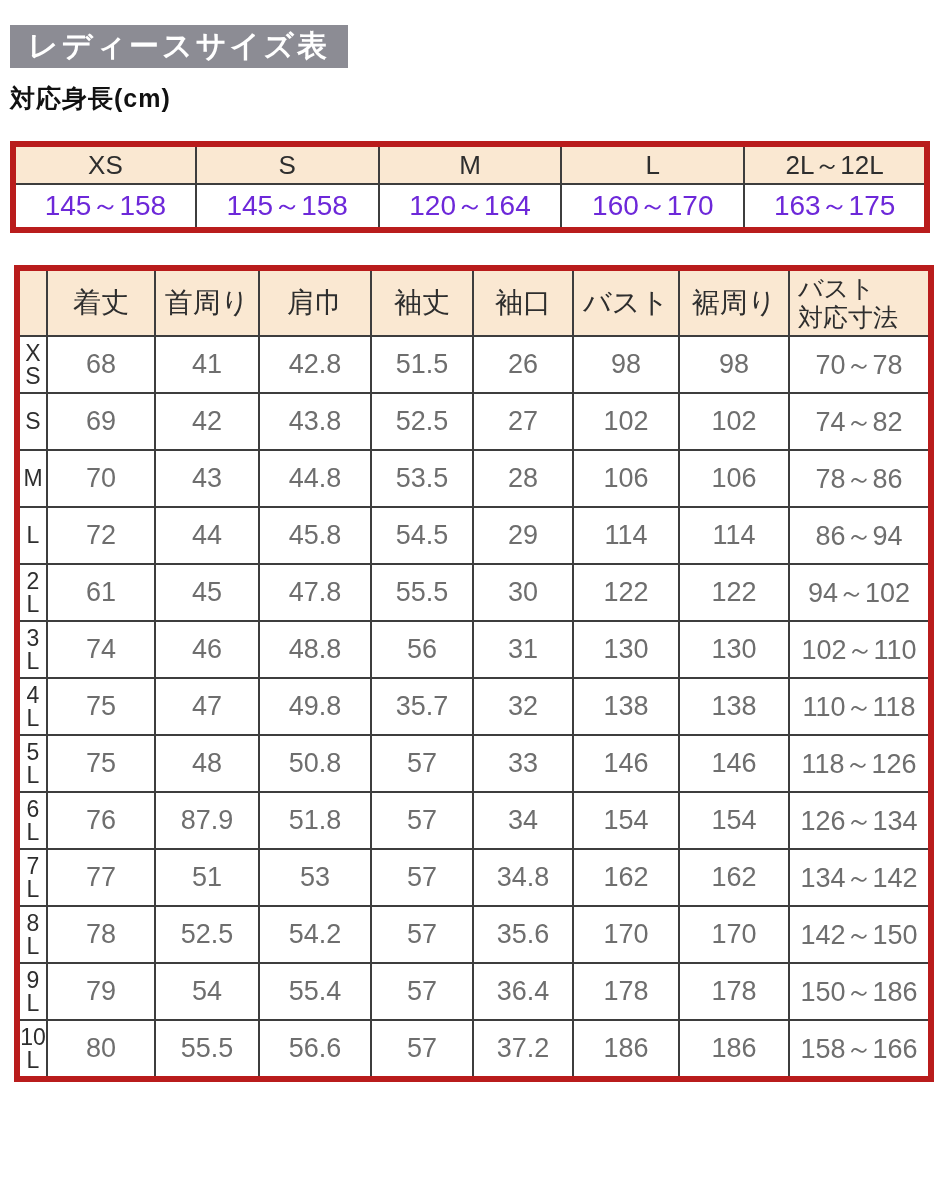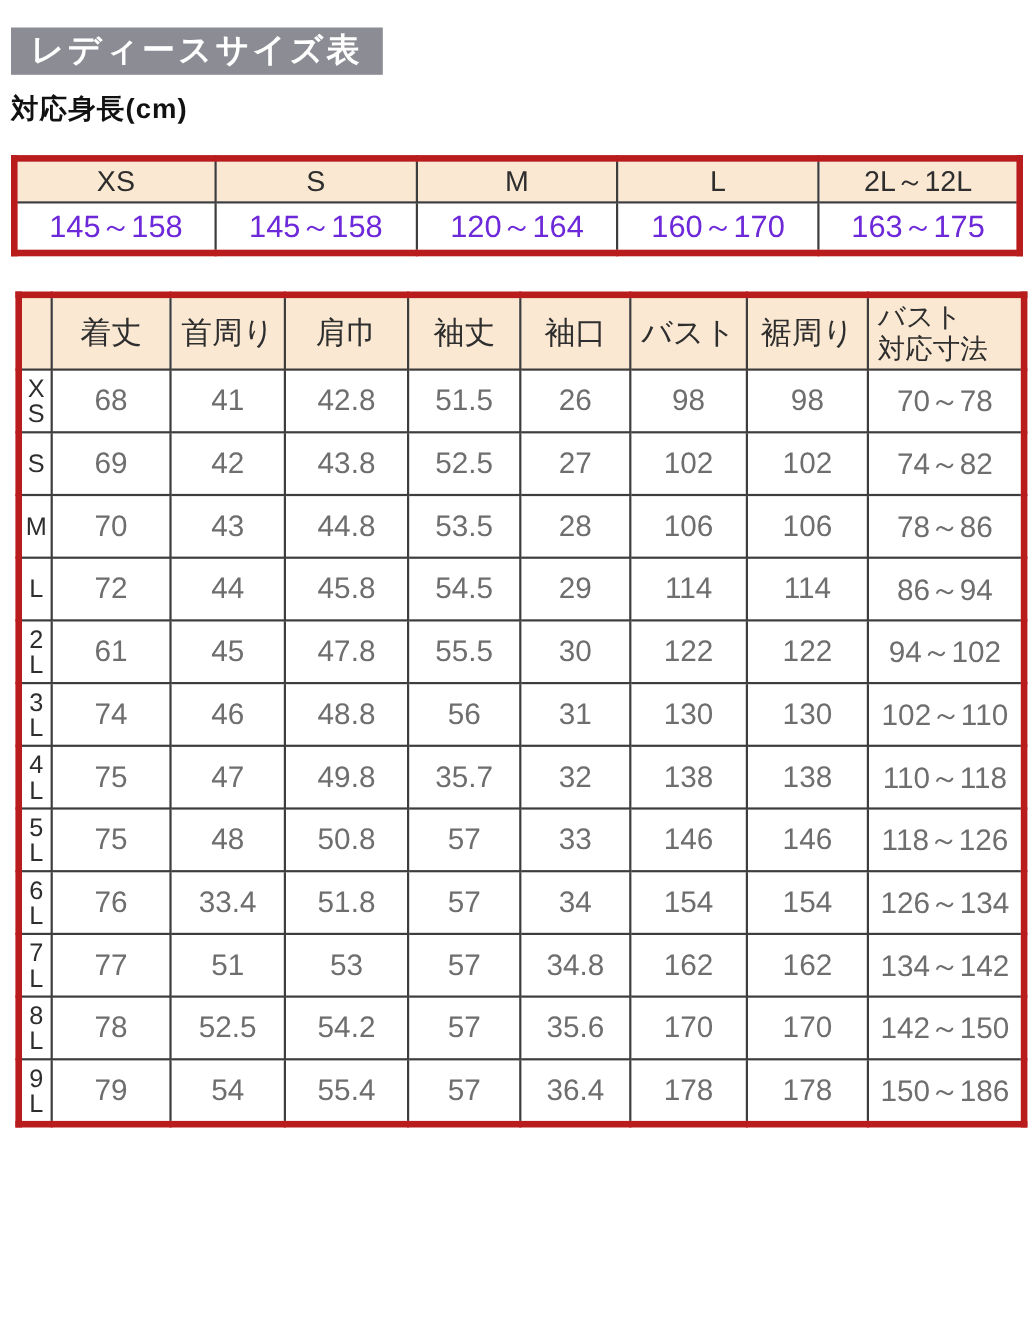--- a/index.html
+++ b/index.html
@@ -260,21 +260,21 @@
     <td>146</td>
     <td>118～126</td>
   </tr>
 
   <tr>
     <th class="rlabel">
       <span class="rl-top">6</span>
       <span class="rl-bot">L</span>
     </th>
     <td>76</td>
-    <td>33.4</td>
+    <td>87.9</td>
     <td>51.8</td>
     <td>57</td>
     <td>34</td>
     <td>154</td>
     <td>154</td>
     <td>126～134</td>
   </tr>
 
   <tr>
     <th class="rlabel">
@@ -314,20 +314,34 @@
     <td>79</td>
     <td>54</td>
     <td>55.4</td>
     <td>57</td>
     <td>36.4</td>
     <td>178</td>
     <td>178</td>
     <td>150～186</td>
   </tr>
 
+  <tr>
+    <th class="rlabel">
+      <span class="rl-top">10</span>
+      <span class="rl-bot">L</span>
+    </th>
+    <td>80</td>
+    <td>55.5</td>
+    <td>56.6</td>
+    <td>57</td>
+    <td>37.2</td>
+    <td>186</td>
+    <td>186</td>
+    <td>158～166</td>
+  </tr>
 
 
 </tbody>
 </table>
 
 
 
 
 
 

